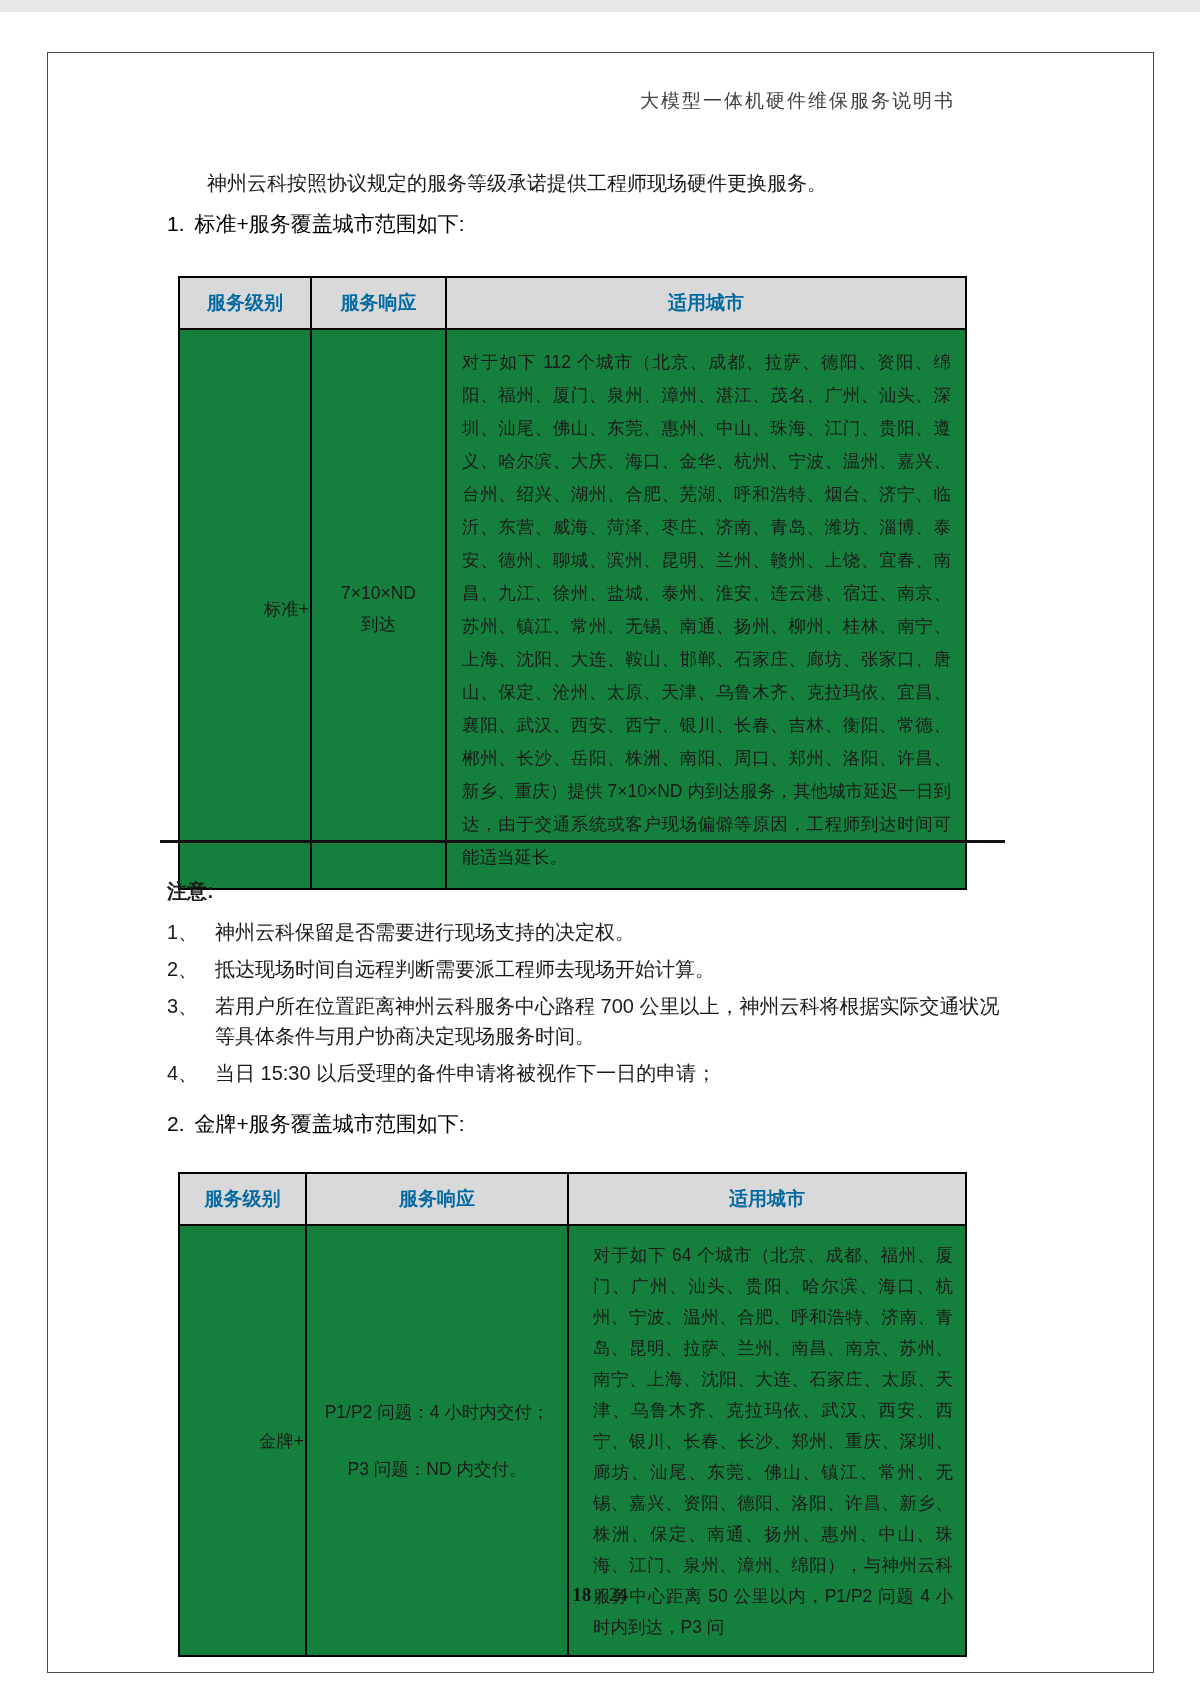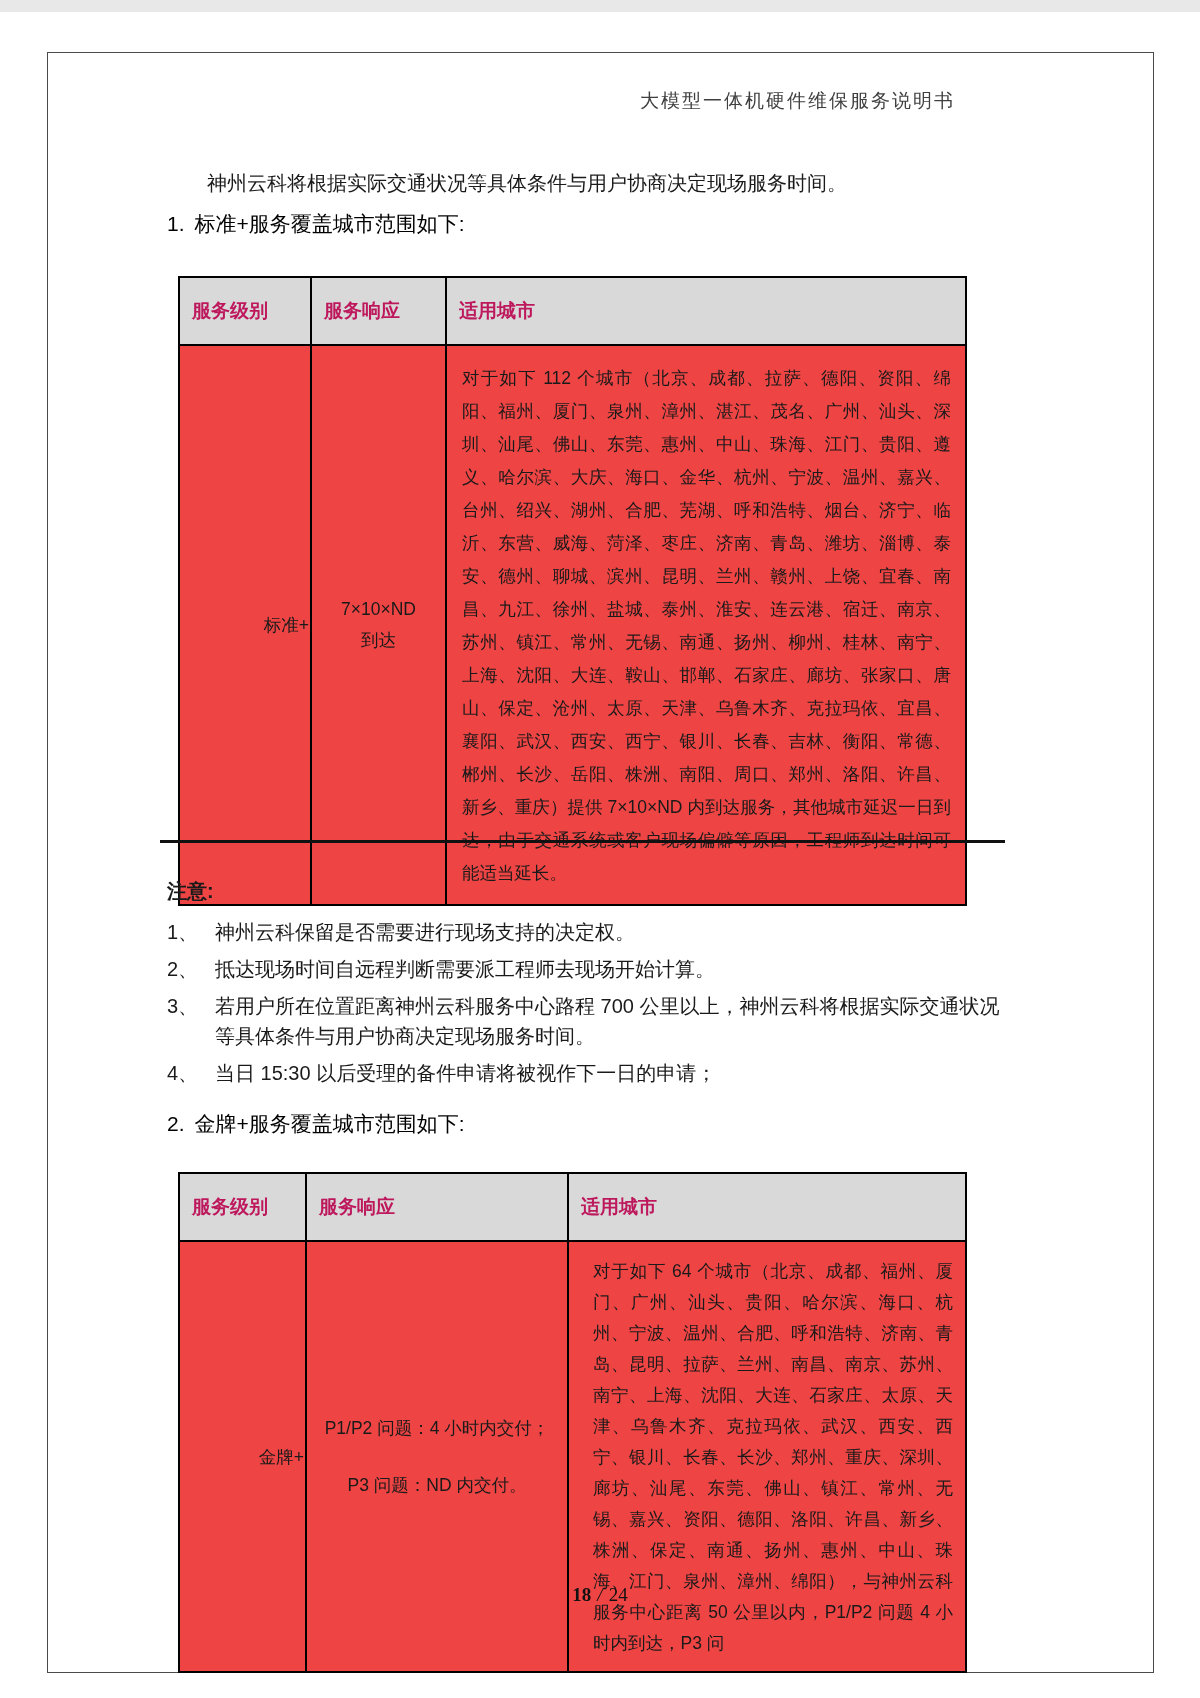--- a/index.html
+++ b/index.html
@@ -35,29 +35,29 @@
   table.svc{
     position:absolute;left:178px;width:787px;
     border-collapse:collapse;table-layout:fixed;
   }
   table.t1{top:264px;}
   table.t2{top:1160px;}
   table.svc th{
     background:#d9d9d9;
     border:2px solid #000;
     height:42px;
-    font-size:19px;font-weight:bold;color:#be185d;
-    text-align:left;vertical-align:middle;
-    padding:12px;
+    font-size:19px;font-weight:bold;color:#0369a1;
+    text-align:center;vertical-align:middle;
+    padding:4px;
   }
   table.svc td{
     border:2px solid #000;
     font-size:17.5px;
     vertical-align:middle;
-    background:#ef4444;
+    background:#15803d;
   }
   td.c-level{text-align:right;}
   td.c-resp{text-align:center;line-height:31px;padding:6px 10px;}
   td.c-resp .resp-line{display:block;}
   td.c-resp .gap{display:block;height:26px;}
   td.c-cities{
     text-align:justify;
     vertical-align:top;
     padding:16px 14px 14px 15px;
   }
@@ -84,21 +84,21 @@
   .footer .sep{padding:0 6px;font-style:italic;}
 </style>
 </head>
 <body>
 
 <div class="page">
   <div class="frame"></div>
 
   <div class="doc-header">大模型一体机硬件维保服务说明书</div>
 
-  <p class="intro">神州云科将根据实际交通状况等具体条件与用户协商决定现场服务时间。</p>
+  <p class="intro">神州云科按照协议规定的服务等级承诺提供工程师现场硬件更换服务。</p>
 
   <div class="sec-title sec1-title">
     <span class="num">1.</span><span>标准+服务覆盖城市范围如下:</span>
   </div>
 
   <table class="svc t1">
     <colgroup>
       <col style="width:132px">
         <col style="width:135px">
         <col style="width:520px">

